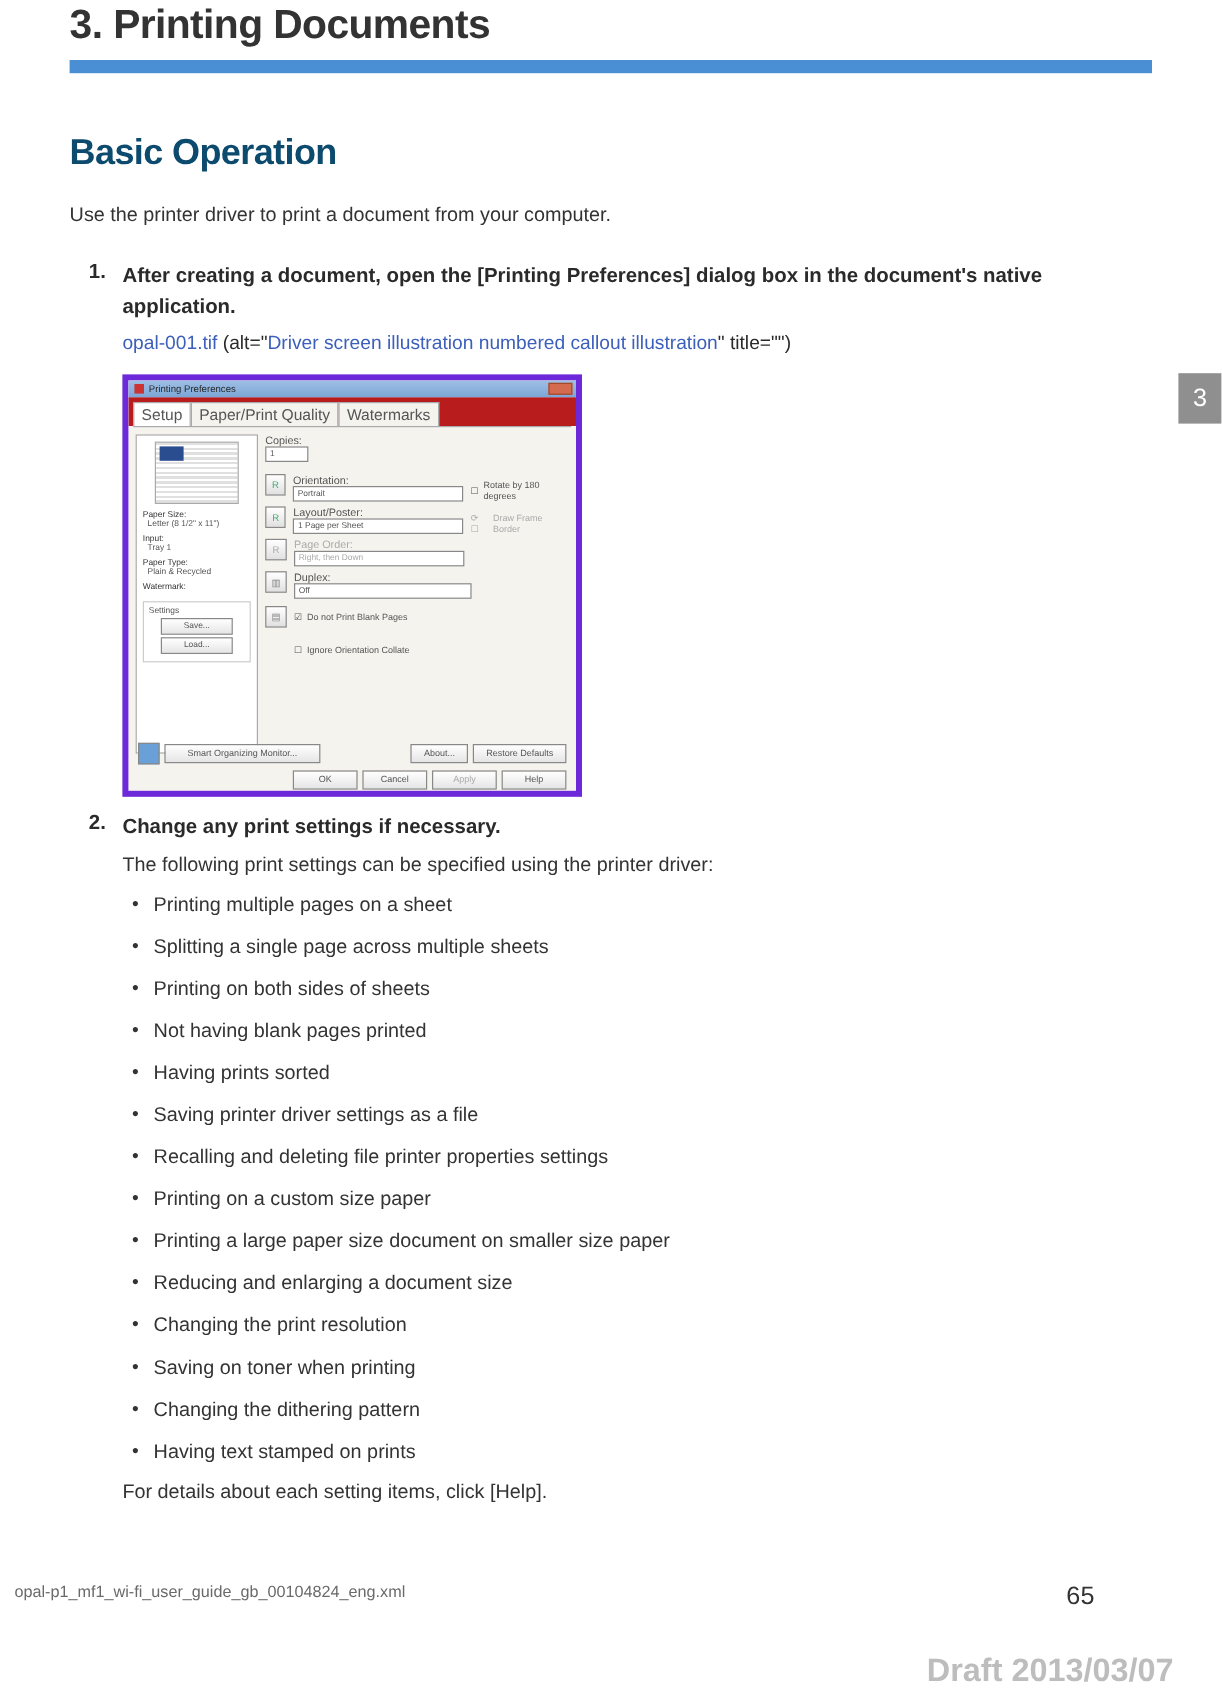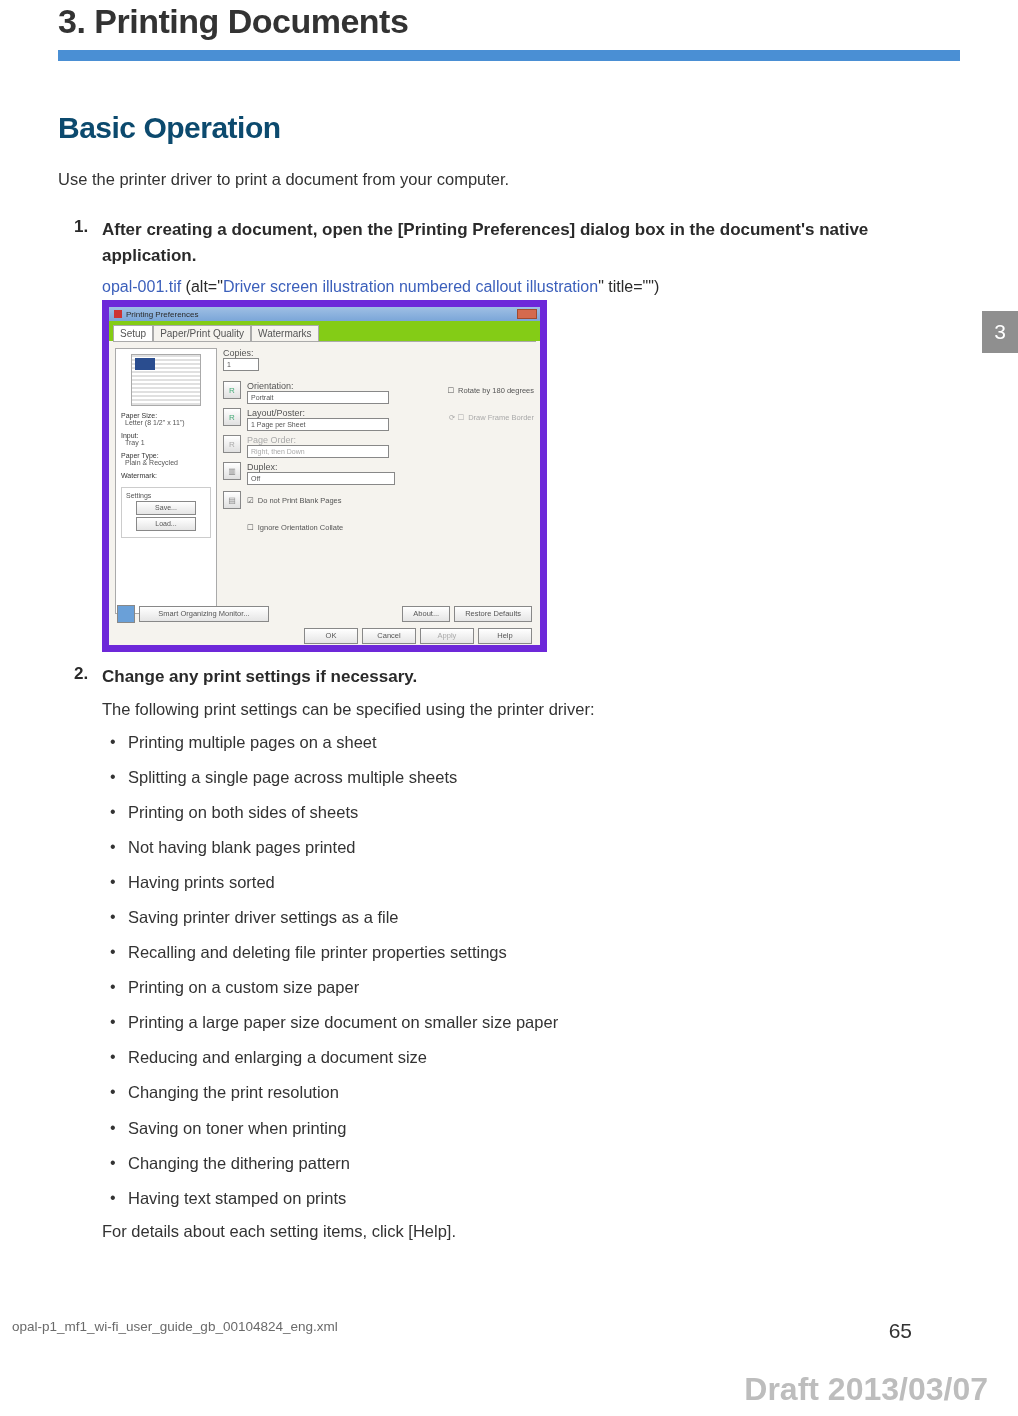--- a/index.html
+++ b/index.html
@@ -62,24 +62,24 @@
     line-height: 1.5;
   }
   .anchor-line {
     font-size: 16px;
     margin-top: 10px;
     font-weight: 300;
     color: #2a2a2a;
   }
   .anchor-line .link { color: #3b5fbb; }
   .screenshot-wrap {
-    width: 445px;
+    width: 383px;
     height: 352px;
-    border: 7px solid #6d28d9;
-    margin-top: 4px;
+    border: 5px solid #6d28d9;
+    margin-top: 16px;
     background: #f5f3ee;
     position: relative;
     font-size: 9px;
     color: #555;
     overflow: hidden;
   }
   .scr-titlebar {
     height: 14px;
     background: linear-gradient(#9fbfe4,#7ba6d8);
     display: flex; align-items: center;
@@ -99,22 +99,22 @@
   .scr-close {
     position: absolute; right: 3px; top: 2px;
     width: 20px; height: 10px;
     background: #d46a4e;
     border: 1px solid #a04a30;
   }
   .scr-tabs {
     display: flex;
     padding: 4px 4px 0 4px;
     gap: 0;
-    background: #84cc16;
-    font-size: 10px;
+    background: #b91c1c;
+    font-size: 13px;
   }
   .scr-tab {
     border: 1px solid #aaa;
     border-bottom: none;
     padding: 2px 6px;
     background: #f5f3ee;
   }
   .scr-tab:first-child { background: #fff; }
   .scr-tabs-rule {
     border-bottom: 1px solid #aaa;
@@ -244,22 +244,22 @@
     justify-content: space-between;
     padding: 0 58px 0 12px;
     font-size: 13.5px;
     color: #6a6a6a;
     font-weight: 300;
   }
   .footer .pnum { font-size: 21px; color: #333; }
   .draft {
     position: absolute;
     bottom: 8px;
-    right: 30px;
-    font-size: 32px;
+    right: 40px;
+    font-size: 27px;
     font-weight: 700;
     color: #bdbdbd;
   }
 </style>
 </head>
 <body>
 
 <div class="chapter-header">
   <h1 class="chapter-title">3. Printing Documents</h1>
   <div class="chapter-rule"></div>

